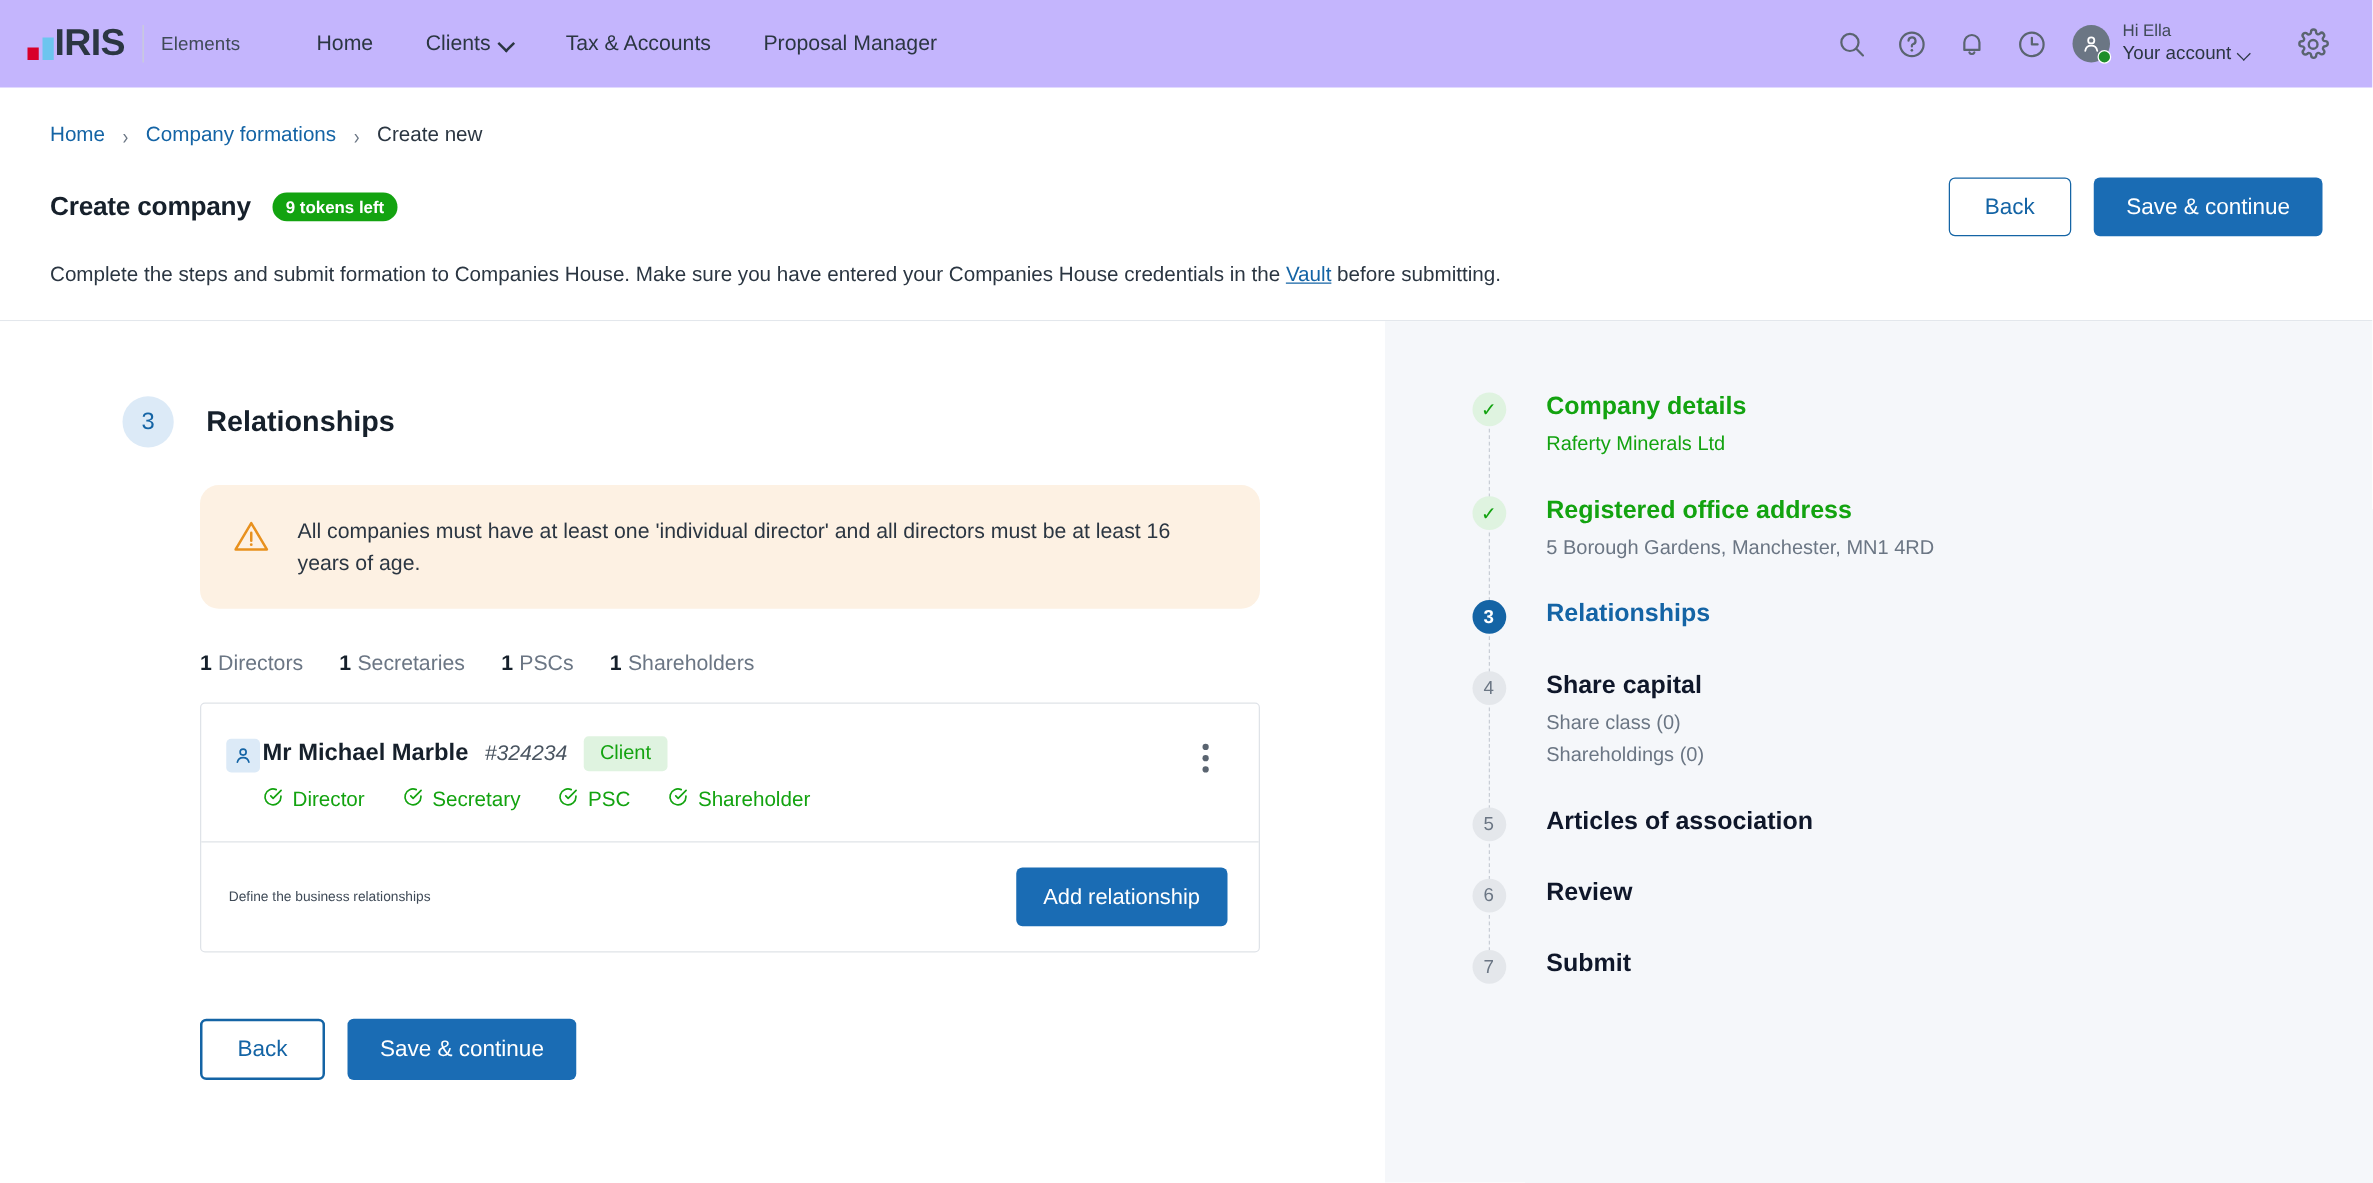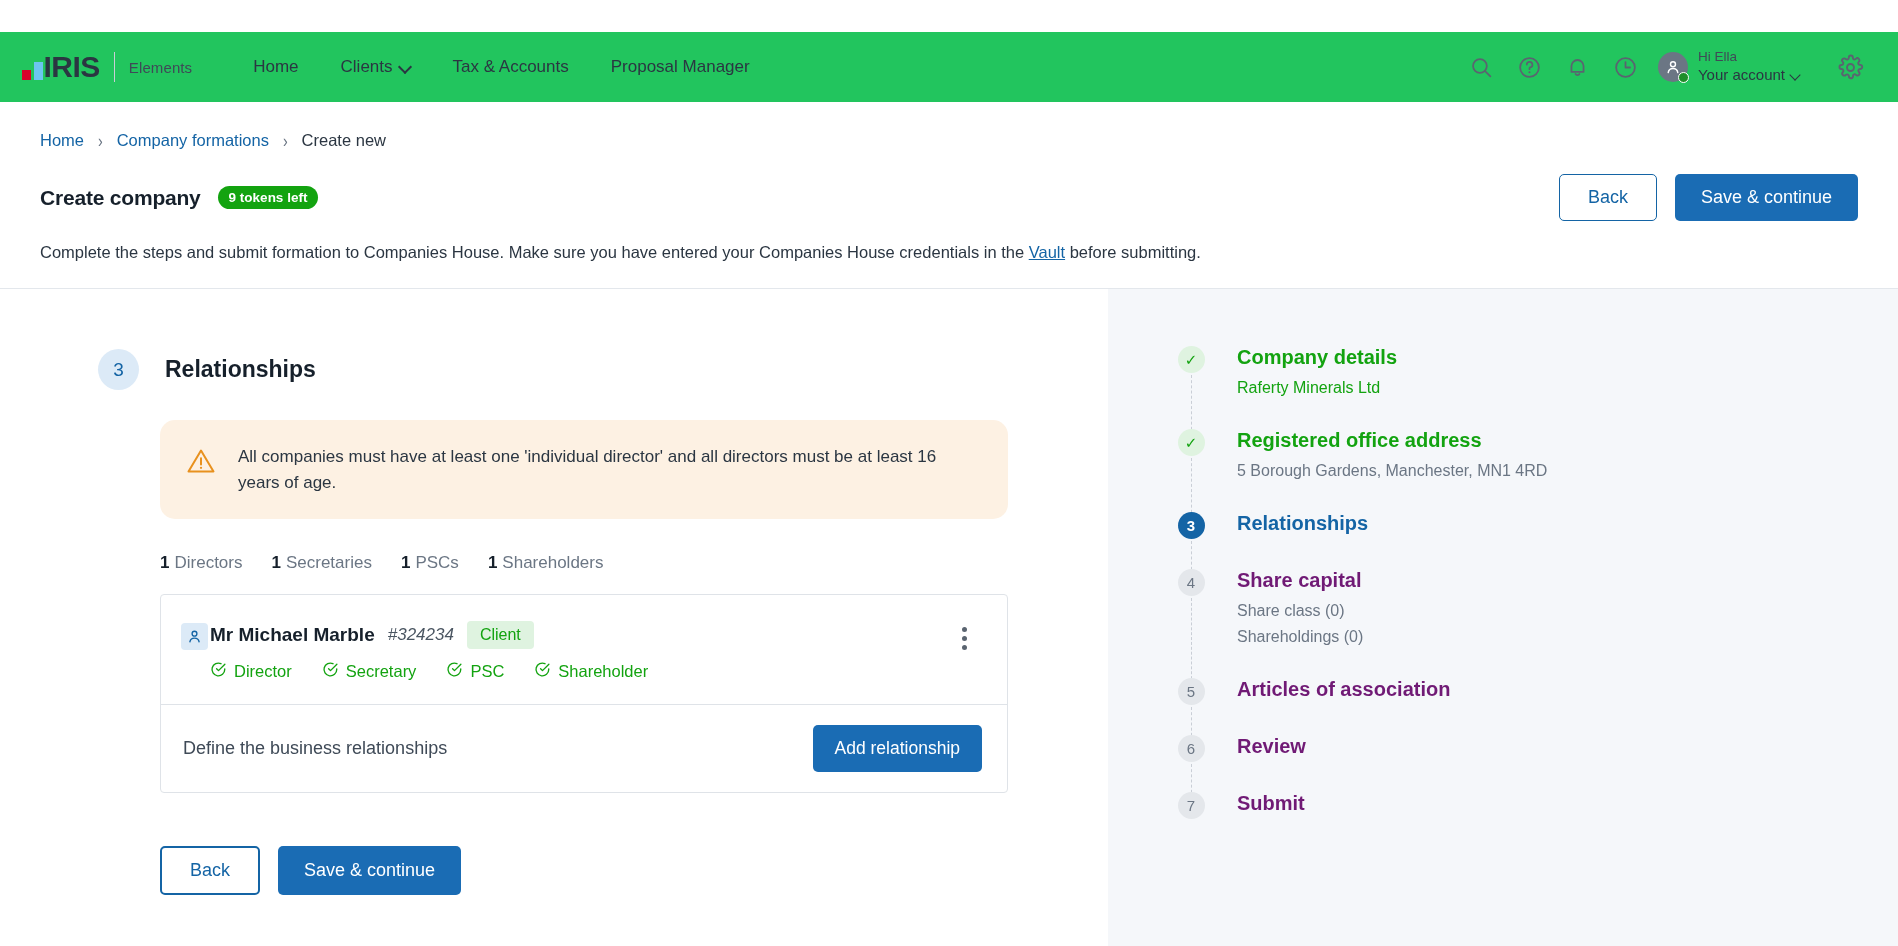--- a/index.html
+++ b/index.html
@@ -9,23 +9,22 @@
     background: #ffffff;
     color: #2c3e50;
     overflow: hidden;
   }
 
   
   .topnav {
     height: 70px;
     display: flex; align-items: center;
     padding: 0 24px 0 22px;
-    background: #22c55e;
+    background: #c4b5fd;
     position: relative;
-    margin-top: 32px;
   }
   .logo-wrap { display: flex; align-items: center; gap: 0px; }
   .logo-bars { display: flex; align-items: flex-end; height: 26px; gap: 2.5px; margin-right: 1px; }
   .logo-bars i { display: block; border-radius: 0; }
   .bar-red   { width: 9px; height: 10px; background: #d8002a; }
   .bar-blue  { width: 9px; height: 18px; background: #6cc5ef; }
   .logo-text {
     font-size: 30px; font-weight: bold; letter-spacing: -0.5px;
     color: #2b3642; line-height: 1;
   }
@@ -158,21 +157,21 @@
   .role { display: flex; align-items: center; gap: 7px; color: #13a310; font-size: 16.5px; }
   .kebab {
     margin-left: auto; width: 34px; height: 34px; cursor: pointer;
     display: flex; flex-direction: column; align-items: center; justify-content: center; gap: 4px;
   }
   .kebab i { width: 5px; height: 5px; border-radius: 50%; background: #5a6470; display:block; }
   .card-div { height: 1px; background: #dfe3e8; }
   .card-bottom {
     padding: 20px 25px 20px 22px; display: flex; align-items: center;
   }
-  .card-bottom-text { font-size: 18px; color: #3f4a57; }
+  .card-bottom-text { font-size: 11px; color: #3f4a57; }
   .btn-add { margin-left: auto; background: #1a6cb4; color: #fff; padding: 13px 22px; font-size: 17.5px; }
 
   .bottom-actions { display: flex; gap: 18px; margin-top: 53px; padding-left: 0; }
 
   
   .steps { position: relative; }
   .step {
     display: flex; gap: 31px; position: relative; padding-bottom: 0;
   }
   .step-marker { position: relative; width: 30px; flex: 0 0 30px; display: flex; justify-content: center; }
@@ -185,21 +184,21 @@
   .marker-circle.done { background: #dff3e0; color: #13a310; }
   .marker-circle.active { background: #1464a5; color: #fff; font-weight: bold; }
   .connector {
     position: absolute; top: 29px; bottom: -6px; left: 50%;
     width: 0; border-left: 1.5px dashed #c9ced6; z-index: 1;
   }
   .step-body { padding-bottom: 30px; }
   .step-label { font-size: 20px; font-weight: bold; line-height: 1.15; }
   .step-label.done { color: #13a310; }
   .step-label.active { color: #1464a5; }
-  .step-label.todo { color: #701a75; }
+  .step-label.todo { color: #0f172a; }
   .step-sub { font-size: 16px; margin-top: 7px; line-height: 1.45; }
   .step-sub.green { color: #13a310; }
   .step-sub.gray { color: #6b7684; }
 </style>
 </head>
 <body>
 
 <div class="topnav">
   <div class="logo-wrap">
     <span class="logo-bars">

